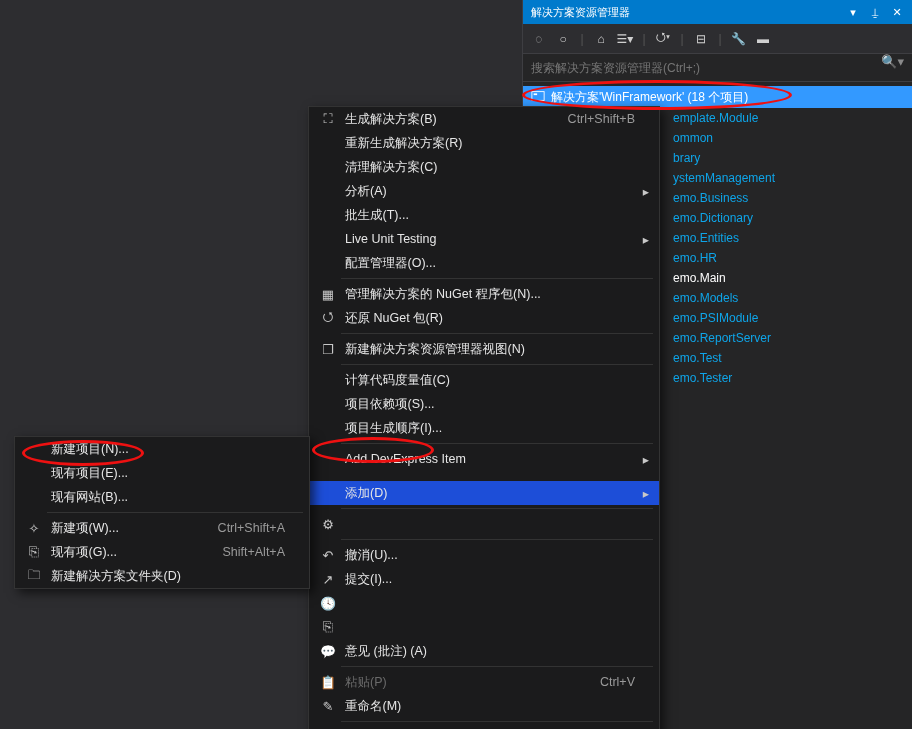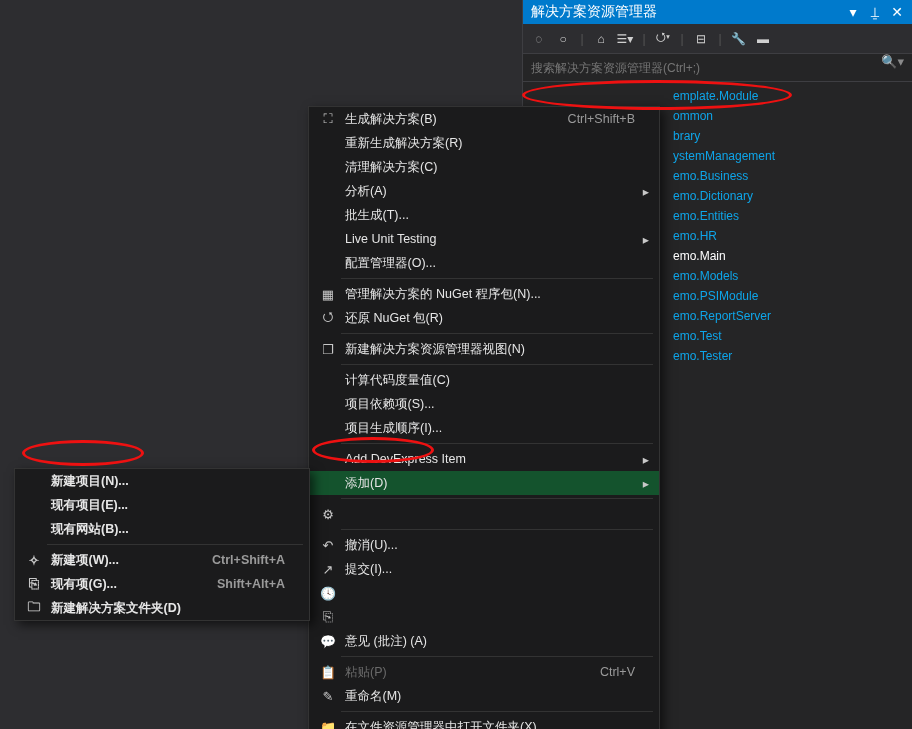--- a/index.html
+++ b/index.html
@@ -1,41 +1,41 @@
 <!DOCTYPE html>
 <html><head>
 <meta charset="utf-8">
 <style>
   * { box-sizing: border-box; margin: 0; padding: 0; font-family: "Microsoft YaHei", "Segoe UI", sans-serif; }
   body { width: 912px; height: 729px; background: #2d2d30; color: #f1f1f1; position: relative; overflow: hidden; font-size: 12px; }
 
   
   .sol-panel { position: absolute; top: 0; right: 0; width: 390px; height: 100%; background: #252526; border-left: 1px solid #3e3e42; }
-  .sol-title { background: #007acc; color: #fff; height: 24px; display: flex; align-items: center; padding: 0 8px; font-size: 14px; }
+  .sol-title { background: #007acc; color: #fff; height: 24px; display: flex; align-items: center; padding: 0 8px; font-size: 11px; }
   .sol-title-txt { flex: 1; }
   .sol-title-icons { display: flex; gap: 8px; align-items: center; }
   .sol-title-icons span { width: 14px; text-align: center; cursor: pointer; }
   .sol-toolbar { height: 30px; background: #2d2d30; display: flex; align-items: center; padding: 0 6px; gap: 4px; border-bottom: 1px solid #3e3e42; }
   .tb-btn { width: 20px; height: 20px; display:flex; align-items:center; justify-content:center; color:#d0d0d0; cursor:pointer; }
   .tb-sep { width: 10px; text-align:center; color:#555; }
   .sol-search { height: 28px; display:flex; padding: 0 8px; border-bottom: 1px solid #3e3e42; color:#8a8a8a; }
   .sol-search input { flex:1; background:transparent; border:none; color:#d0d0d0; outline:none; font-size:12px; }
   .sol-search .mag { font-size:13px; }
   .sol-tree { padding: 4px 0; }
   .tree-root { background:#3399ff; color:#fff; height:22px; display:flex; align-items:center; padding:0 8px; gap:6px; position:relative; }
   .tree-item { height:20px; display:flex; align-items:center; padding-left: 150px; color:#0ea5e9; }
   .tree-item.bold { font-weight:normal; color:#fff; }
 
   
   .ellipse { position:absolute; border:3px solid #e11; border-radius: 50%; pointer-events:none; }
 
   
   .menu { position:absolute; background:#1b1b1c; border:1px solid #333; box-shadow: 4px 4px 10px rgba(0,0,0,.6); font-size:12.5px; color:#e6e6e6; }
   .menu .row { height:24px; display:flex; align-items:center; padding: 0 10px 0 6px; }
-  .menu .row.hover { background:#14532d; }
+  .menu .row.hover { background:#1d4ed8;margin-top:10px; }
   .menu .icon-col { width:26px; display:flex; justify-content:center; color:#c8c8c8; font-size:13px; }
   .menu .label-col { flex:1; padding-left:4px; white-space:nowrap; }
   .menu .shortcut-col { color:#9a9a9a; padding-left:24px; white-space:nowrap; }
   .menu .arrow-col { width:14px; text-align:right; color:#c8c8c8; }
   .menu .sep { height:1px; background:#333; margin: 3px 6px 3px 32px; }
 
   .icon-svg { width:14px; height:14px; }
 </style>
 </head>
 <body>
@@ -61,20 +61,29 @@
     <span class="tb-btn">⊟</span>
     <span class="tb-sep">|</span>
     <span class="tb-btn">🔧</span>
     <span class="tb-btn">▬</span>
   </div>
   <div class="sol-search">
     <input placeholder="搜索解决方案资源管理器(Ctrl+;)" style="">
     <span class="mag">🔍▾</span>
   </div>
   <div class="sol-tree">
+    <div class="tree-root">
+      <span>
+        <svg class="icon-svg" viewBox="0 0 16 16">
+            <rect x="1" y="3" width="14" height="10" fill="none" stroke="#fff" stroke-width="1"></rect>
+            <rect x="3" y="5" width="4" height="2" fill="#fff"></rect>
+          </svg>
+      </span>
+      <span>解决方案'WinFramework' (18 个项目)</span>
+    </div>
     <div id="tree-items">
         <div class="tree-item">emplate.Module</div>
         <div class="tree-item">ommon</div>
         <div class="tree-item">brary</div>
         <div class="tree-item">ystemManagement</div>
         <div class="tree-item">emo.Business</div>
         <div class="tree-item">emo.Dictionary</div>
         <div class="tree-item">emo.Entities</div>
         <div class="tree-item">emo.HR</div>
         <div class="tree-item bold">emo.Main</div>
@@ -232,21 +241,21 @@
     </div>
     <div class="sep"></div>
     <div class="row">
       <span class="icon-col">📁</span>
       <span class="label-col">在文件资源管理器中打开文件夹(X)</span>
       <span class="shortcut-col"></span>
       <span class="arrow-col"></span>
     </div>
   </div>
 
-<div class="menu" id="menu2" style="left:14px; top:468px; width:296px;font-weight:bold;">
+<div class="menu" id="menu2" style="left:14px; top:436px; width:296px;">
     <div class="row">
       <span class="icon-col"></span>
       <span class="label-col">新建项目(N)...</span>
       <span class="shortcut-col"></span>
       <span class="arrow-col"></span>
     </div>
     <div class="row">
       <span class="icon-col"></span>
       <span class="label-col">现有项目(E)...</span>
       <span class="shortcut-col"></span>

